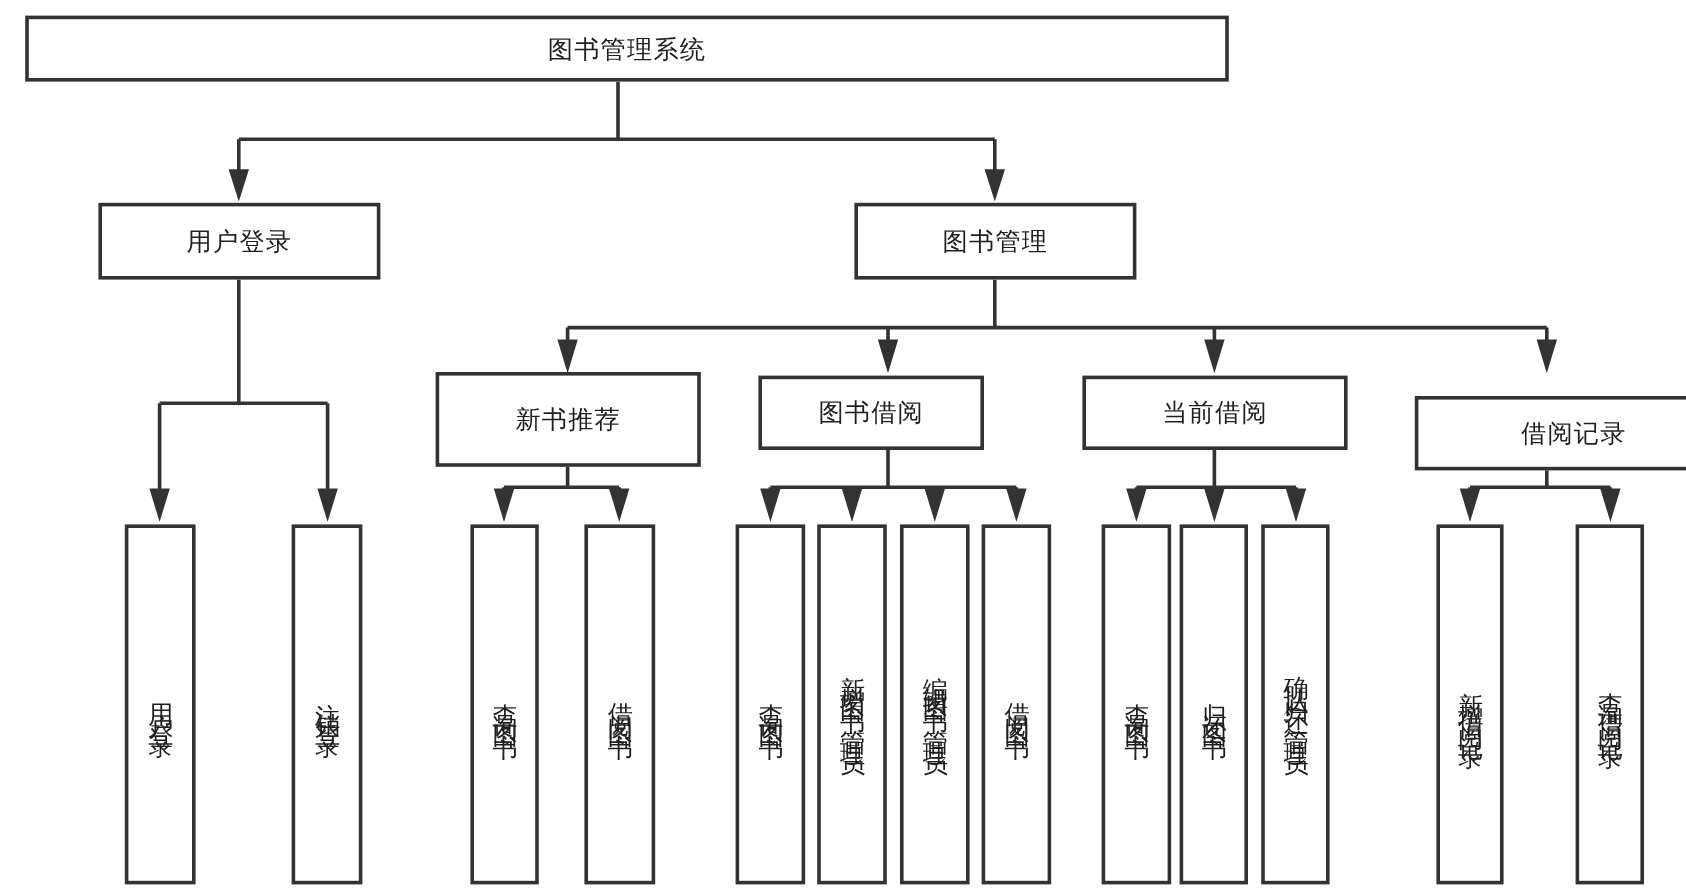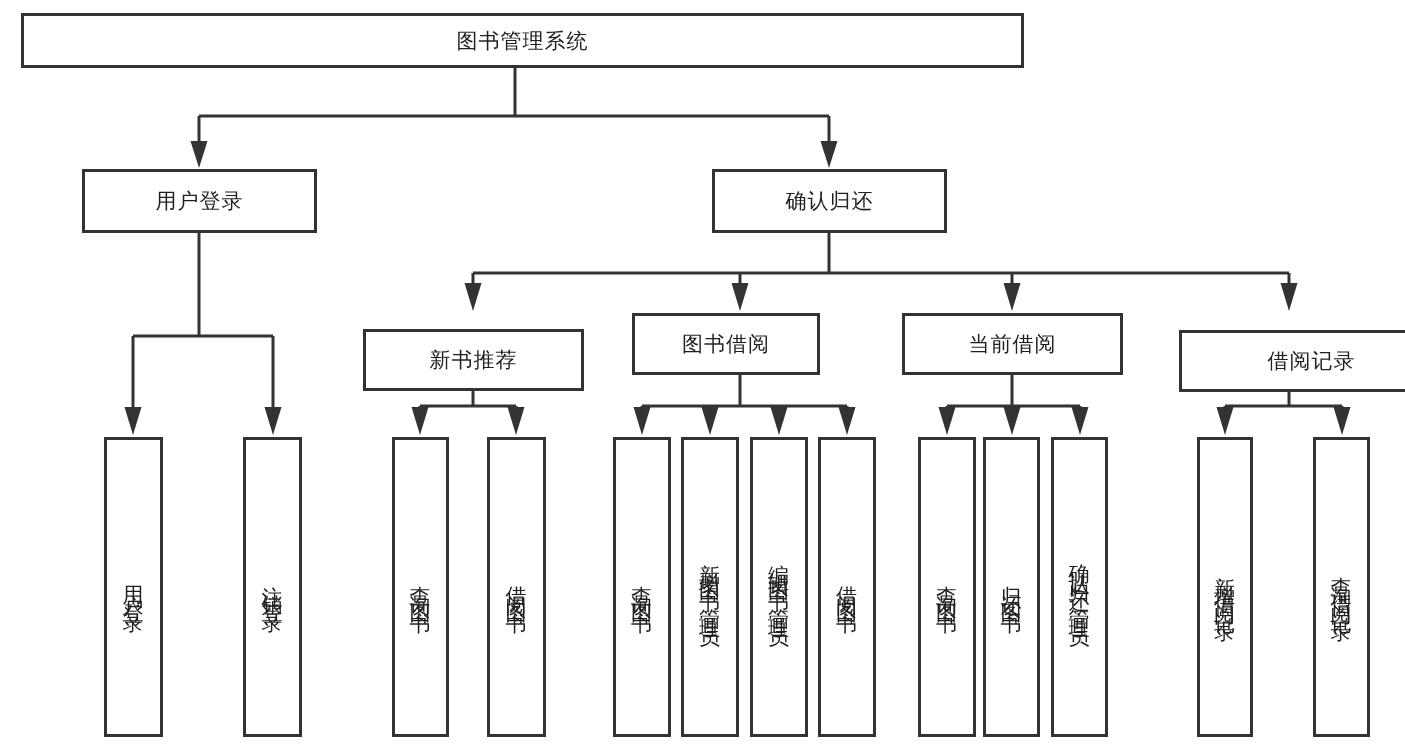--- a/index.html
+++ b/index.html
@@ -89,23 +89,23 @@
       <polygon points="1003.5,407 1020.5,407 1012,435"></polygon>
       <polygon points="1071.5,407 1088.5,407 1080,435"></polygon>
       <polygon points="1216.5,407 1233.5,407 1225,435"></polygon>
       <polygon points="1333.5,407 1350.5,407 1342,435"></polygon>
     </g>
   </svg>
 
   <div class="node h" style="left:21px; top:13px; width:1003px; height:55px;">图书管理系统</div>
 
   <div class="node h" style="left:82px; top:169px; width:235px; height:64px;">用户登录</div>
-  <div class="node h" style="left:712px; top:169px; width:235px; height:64px;">确认归还</div>
+  <div class="node h" style="left:712px; top:169px; width:235px; height:64px;">图书管理</div>
 
-  <div class="node h" style="left:363px; top:329px; width:221px; height:62px;">新书推荐</div>
+  <div class="node h" style="left:363px; top:310px; width:221px; height:79px;">新书推荐</div>
   <div class="node h" style="left:632px; top:313px; width:188px; height:62px;">图书借阅</div>
   <div class="node h" style="left:902px; top:313px; width:221px; height:62px;">当前借阅</div>
   <div class="node h" style="left:1179px; top:330px; width:265px; height:62px;">借阅记录</div>
 
   <div class="node v" style="left:104px; top:437px; width:59px; height:300px;">用户登录</div>
   <div class="node v" style="left:243px; top:437px; width:59px; height:300px;">注销登录</div>
 
   <div class="node v" style="left:392px; top:437px; width:57px; height:300px;">查询图书</div>
   <div class="node v" style="left:487px; top:437px; width:59px; height:300px;">借阅图书</div>
 

